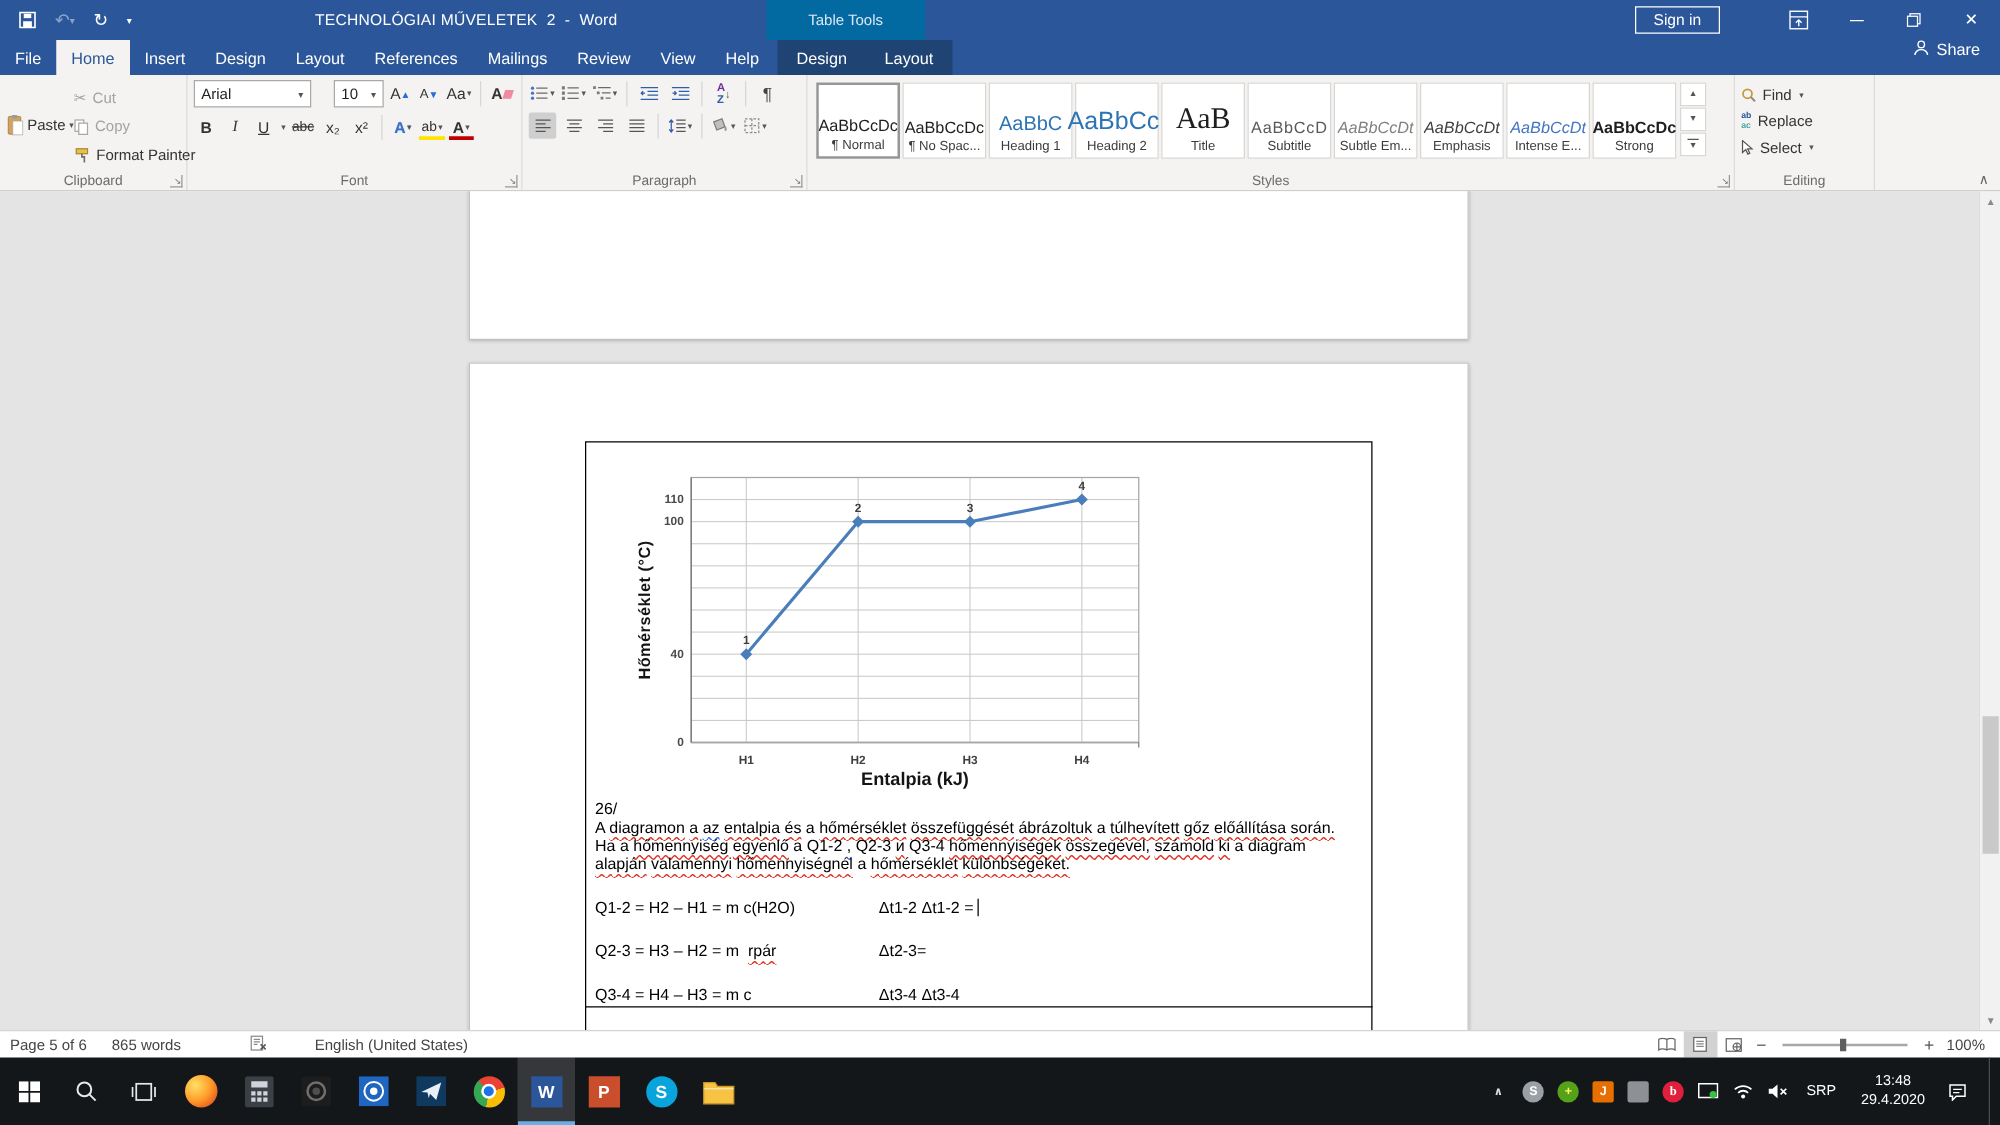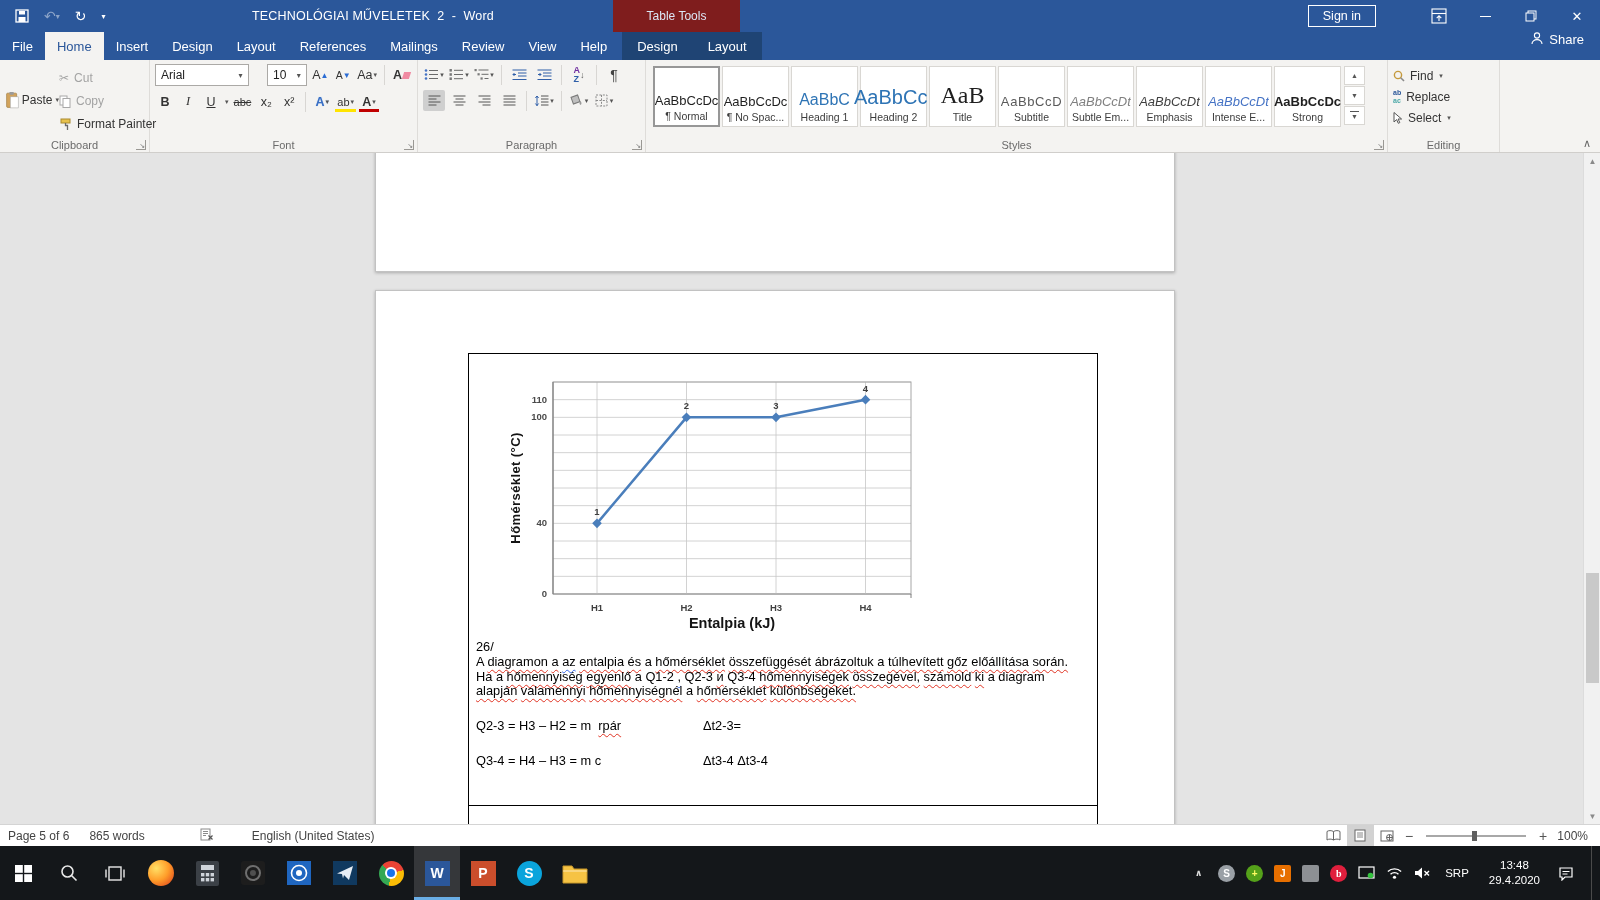--- a/index.html
+++ b/index.html
@@ -7,21 +7,21 @@
   body{font-family:"Liberation Sans","DejaVu Sans",sans-serif;background:#fff;color:#222;}
   .app{display:flex;flex-direction:column;width:1600px;height:900px;}
 
   
   .titlebar{height:32px;background:#2b579a;color:#fff;display:flex;align-items:center;position:relative;flex:0 0 auto;}
   .qat{display:flex;align-items:center;gap:15px;padding-left:15px;z-index:2;}
   .qbtn{display:flex;align-items:center;justify-content:center;font-size:14px;color:#fff;}
   .qbtn.disabled{opacity:.45;}
   .qcaret{font-size:8px;}
   .title{position:absolute;left:373px;transform:translateX(-50%);font-size:12.5px;white-space:pre;letter-spacing:.2px;}
-  .ttools{position:absolute;left:613px;width:127px;top:0;height:32px;background:#7f1d1d;display:flex;align-items:center;justify-content:center;font-size:12px;color:#dce6f5;}
+  .ttools{position:absolute;left:613px;width:127px;top:0;height:32px;background:#0369a1;display:flex;align-items:center;justify-content:center;font-size:12px;color:#dce6f5;}
   .tb-right{margin-left:auto;display:flex;align-items:center;height:100%;z-index:2;justify-content:space-between;}
   .signin{border:1px solid #fff;padding:3px 14px;font-size:12.5px;margin-right:40px;}
   .winbtn{width:46px;height:32px;display:flex;align-items:center;justify-content:center;font-size:13px;}
   .minbar{width:11px;height:1px;background:#fff;display:inline-block;}
 
   
   .tabrow{height:28px;background:#2b579a;display:flex;align-items:stretch;color:#fff;font-size:13px;flex:0 0 auto;}
   .tab{padding:0 12px;display:flex;align-items:center;cursor:default;text-align:right;}
   .tab.active{background:#f4f3f1;color:#2b579a;}
   .ctx{background:#1f4474;display:flex;margin-left:3px;}
@@ -528,20 +528,21 @@
             </svg>
         </div>
         <div class="parablock">
           <div class="pline">26/</div>
           <div id="para-lines">
               <div class="pline"><span>A</span> <span class="sq-r">diagramon</span> <span class="sq-r">a</span> <span class="sq-b">az</span> <span class="sq-r">entalpia</span> <span class="sq-r">és</span> <span>a</span> <span class="sq-r">hőmérséklet</span> <span class="sq-r">összefüggését</span> <span class="sq-r">ábrázoltuk</span> <span>a</span> <span class="sq-r">túlhevített</span> <span class="sq-r">gőz</span> <span class="sq-r">előállítása</span> <span class="sq-r">során.</span></div>
               <div class="pline"><span>Ha</span> <span>a</span> <span class="sq-r">hőmennyiség</span> <span class="sq-r">egyenlő</span> <span>a</span> <span>Q1-2</span> <span class="sq-b">,</span> <span>Q2-3</span> <span class="sq-r">и</span> <span>Q3-4</span> <span class="sq-r">hőmennyiségek</span> <span class="sq-r">összegével,</span> <span class="sq-r">számold</span> <span class="sq-r">ki</span> <span>a</span> <span>diagram</span></div>
               <div class="pline"><span class="sq-r">alapján</span> <span class="sq-r">valamennyi</span> <span class="sq-r">hőmennyiségnél</span> <span>a</span> <span class="sq-r">hőmérséklet</span> <span class="sq-r">különbségeket.</span></div>
             </div>
           <div id="formulas">
+              <div class="frow2"><span class="fleft"><span>Q1-2 = H2 – H1 = m c(H2O)</span></span><span><span>Δt1-2 Δt1-2 =</span></span><span class="caret"></span></div>
               <div class="frow2"><span class="fleft"><span>Q2-3 = H3 – H2 = m </span> <span class="sq-r">rpár</span></span><span><span>Δt2-3=</span></span></div>
               <div class="frow2"><span class="fleft"><span>Q3-4 = H4 – H3 = m c</span></span><span><span>Δt3-4 Δt3-4</span></span></div>
             </div>
         </div>
       </div>
       <div class="tcell tcell2"></div>
     </div>
     <div class="vscroll">
       <span class="sarrow" style="top:0;">▲</span>
       <div class="sthumb"></div>

